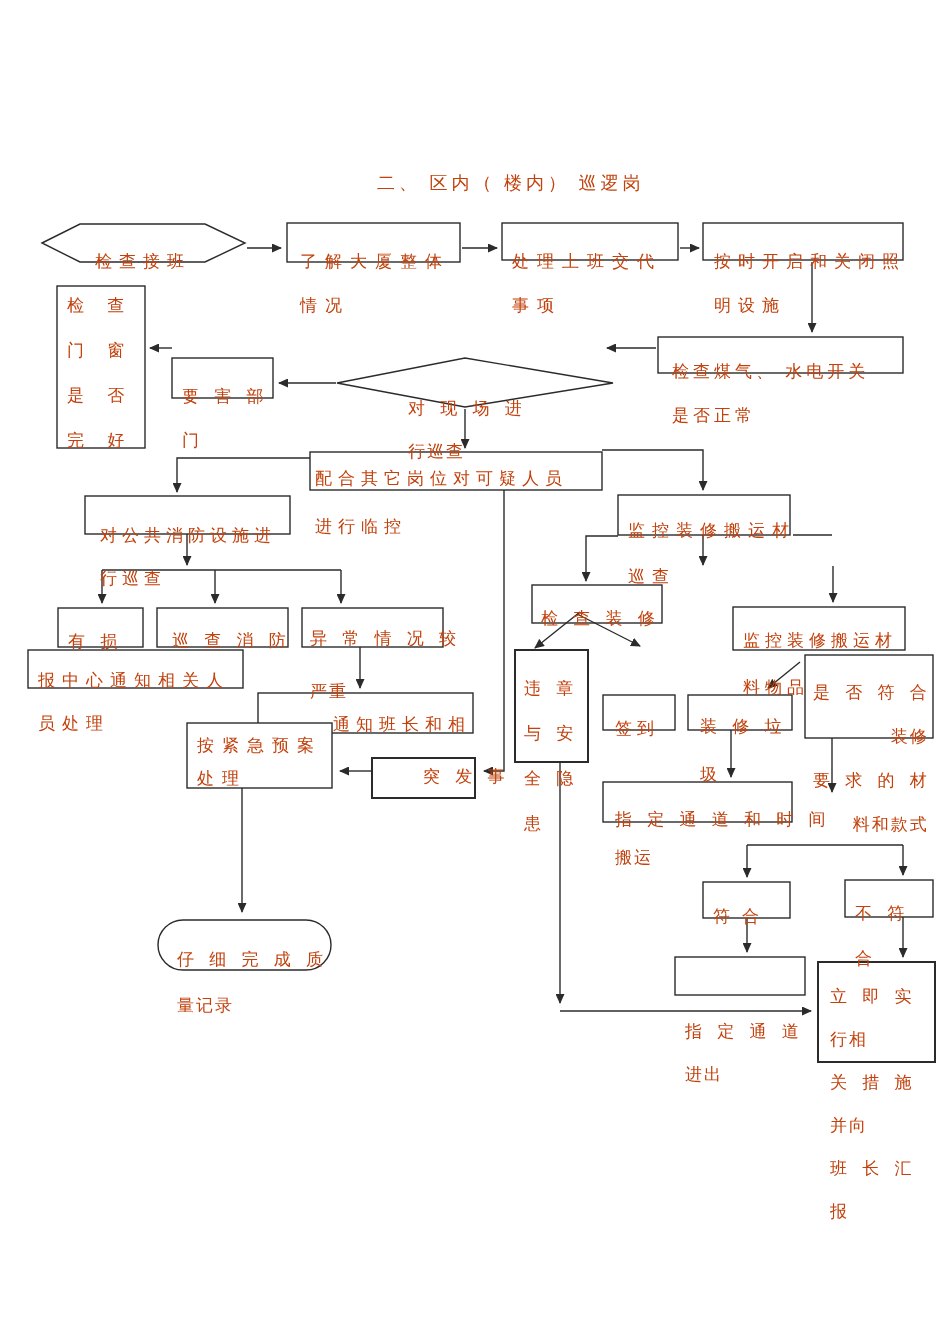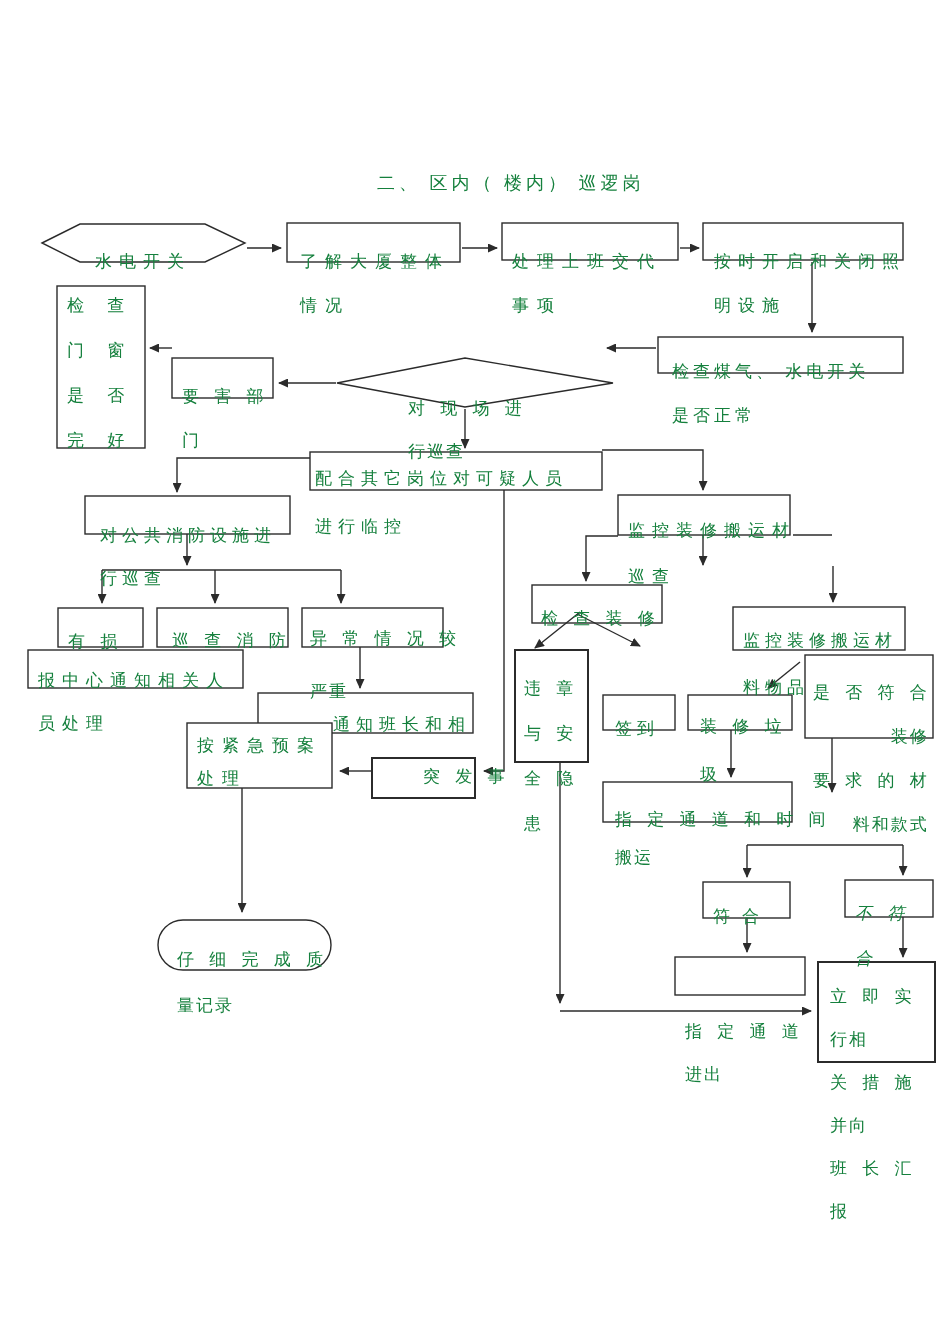--- a/index.html
+++ b/index.html
@@ -1,19 +1,19 @@
 <!DOCTYPE html>
 <html><head>
 <meta charset="utf-8">
 <style>
   html,body{margin:0;padding:0;background:#888;}
   #page{position:relative;width:950px;height:1344px;background:#ffffff;overflow:hidden;
         font-family:"Liberation Serif","DejaVu Serif",serif;}
   #shapes{position:absolute;left:0;top:0;z-index:1;}
-  .t{position:absolute;z-index:2;font-size:17px;line-height:45px;color:#15803d;
+  .t{position:absolute;z-index:2;font-size:17px;line-height:45px;color:#c2410c;
      white-space:pre-line;letter-spacing:2px;pointer-events:none;}
   .sp{word-spacing:7px;}
   .ws15{word-spacing:15px;}
   .lh33{line-height:33px}.lh38{line-height:38px}.lh43{line-height:43px}.lh44{line-height:44px}
   .lh46{line-height:46px}.lh47{line-height:47px}.lh48{line-height:48px}.lh53{line-height:53px}
   .ls4{letter-spacing:4px}.ls5{letter-spacing:5px}.ls6{letter-spacing:6px}.ls7{letter-spacing:7px}
   .ls8{letter-spacing:8px}.ls12{letter-spacing:12px}
   #title{font-size:18px;line-height:30px;letter-spacing:4px;}
   svg rect,svg polygon{fill:#ffffff;stroke:#2b2b2b;stroke-width:1.4;}
   svg .thick{stroke-width:2;}
@@ -94,21 +94,21 @@
     <line x1="832" y1="738" x2="832" y2="792" marker-end="url(#ah)"></line>
     <line x1="747" y1="845" x2="903" y2="845"></line>
     <line x1="747" y1="845" x2="747" y2="877" marker-end="url(#ah)"></line>
     <line x1="903" y1="845" x2="903" y2="875" marker-end="url(#ah)"></line>
     <line x1="747" y1="918" x2="747" y2="952" marker-end="url(#ah)"></line>
     <line x1="903" y1="917" x2="903" y2="957" marker-end="url(#ah)"></line>
   </svg>
 
   <div id="title" class="t" style="left:377px;top:168px;">二、 区内（ 楼内） 巡逻岗</div>
 
-  <div class="t ls7" style="left:95px;top:239px;">水电开关</div>
+  <div class="t ls7" style="left:95px;top:239px;">检查接班</div>
   <div class="t ls8 lh44" style="left:300px;top:240px;">了解大厦整体
 情况</div>
   <div class="t ls7 lh44" style="left:714px;top:240px;">按时开启和关闭照
 明设施</div>
   <div class="t ls8 lh44" style="left:512px;top:240px;">处理上班交代
 事项</div>
   <div class="t ls4 lh44" style="left:672px;top:350px;">检查煤气、 水电开关
 是否正常</div>
   <div class="t sp ws15" style="left:67px;top:283px;">检 查
 门 窗
@@ -146,21 +146,21 @@
   <div class="t sp" style="left:172px;top:618px;">巡 查 消 防</div>
   <div class="t sp lh53" style="left:310px;top:612px;">异 常 情 况 较
 严重</div>
   <div class="t ls8 lh33" style="left:197px;top:729px;">按紧急预案
 处理</div>
   <div class="t ls6" style="left:333px;top:702px;">通知班长和相</div>
   <div class="t sp" style="left:383px;top:754px;margin-left:40px;">突 发 事</div>
   <div class="t sp lh46" style="left:177px;top:937px;">仔 细 完 成 质
 量记录</div>
   <div class="t ls12" style="left:713px;top:894px;">符合</div>
-  <div class="t sp" style="left:855px;top:891px;font-style:italic;">不 符
+  <div class="t sp" style="left:855px;top:891px;">不 符
 合</div>
   <div class="t sp lh43" style="left:685px;top:1010px;">指 定 通 道
 进出</div>
   <div class="t sp lh43" style="left:830px;top:975px;">立 即 实
 行相
 关 措 施
 并向
 班 长 汇
 报</div>
 

